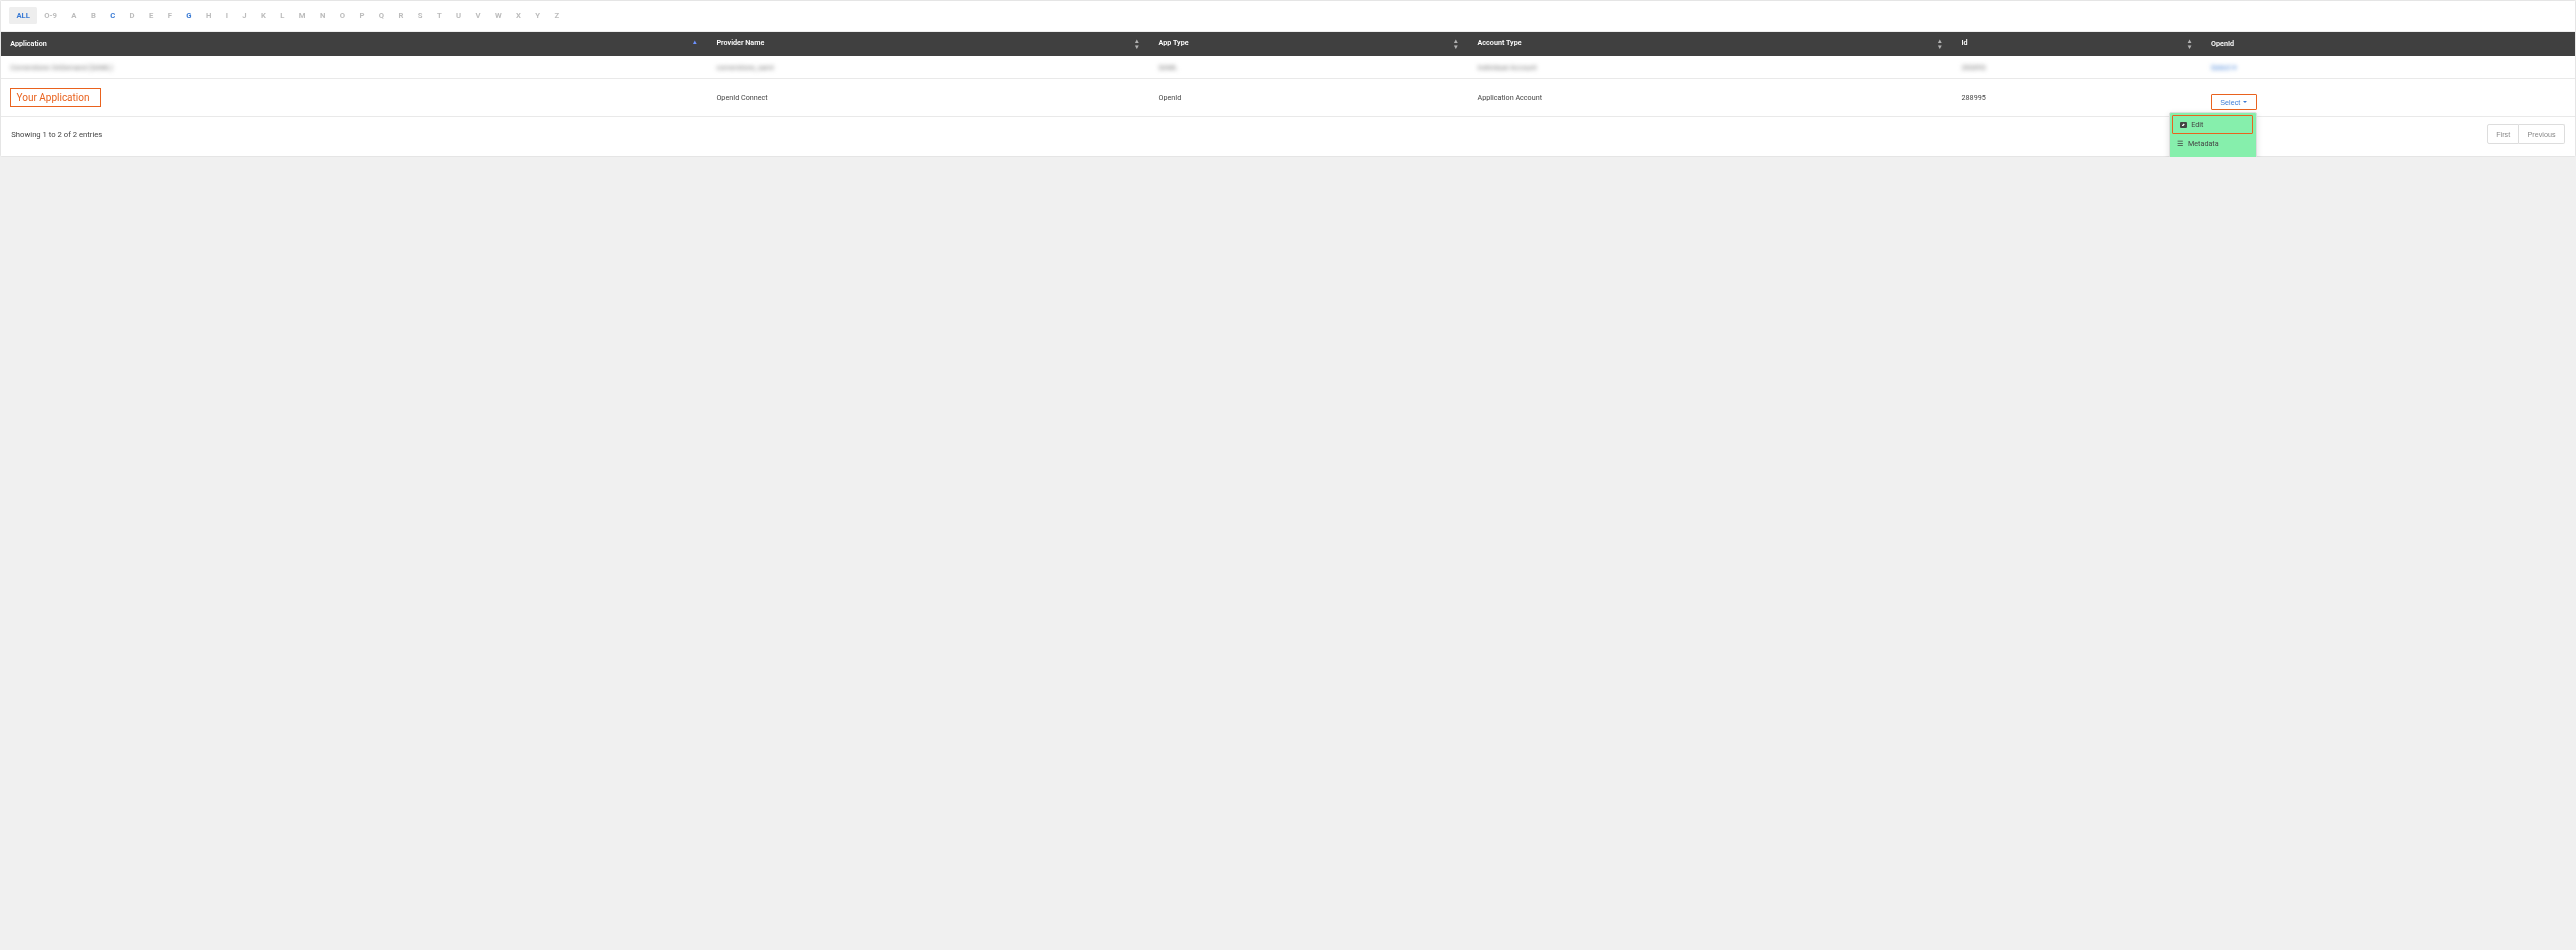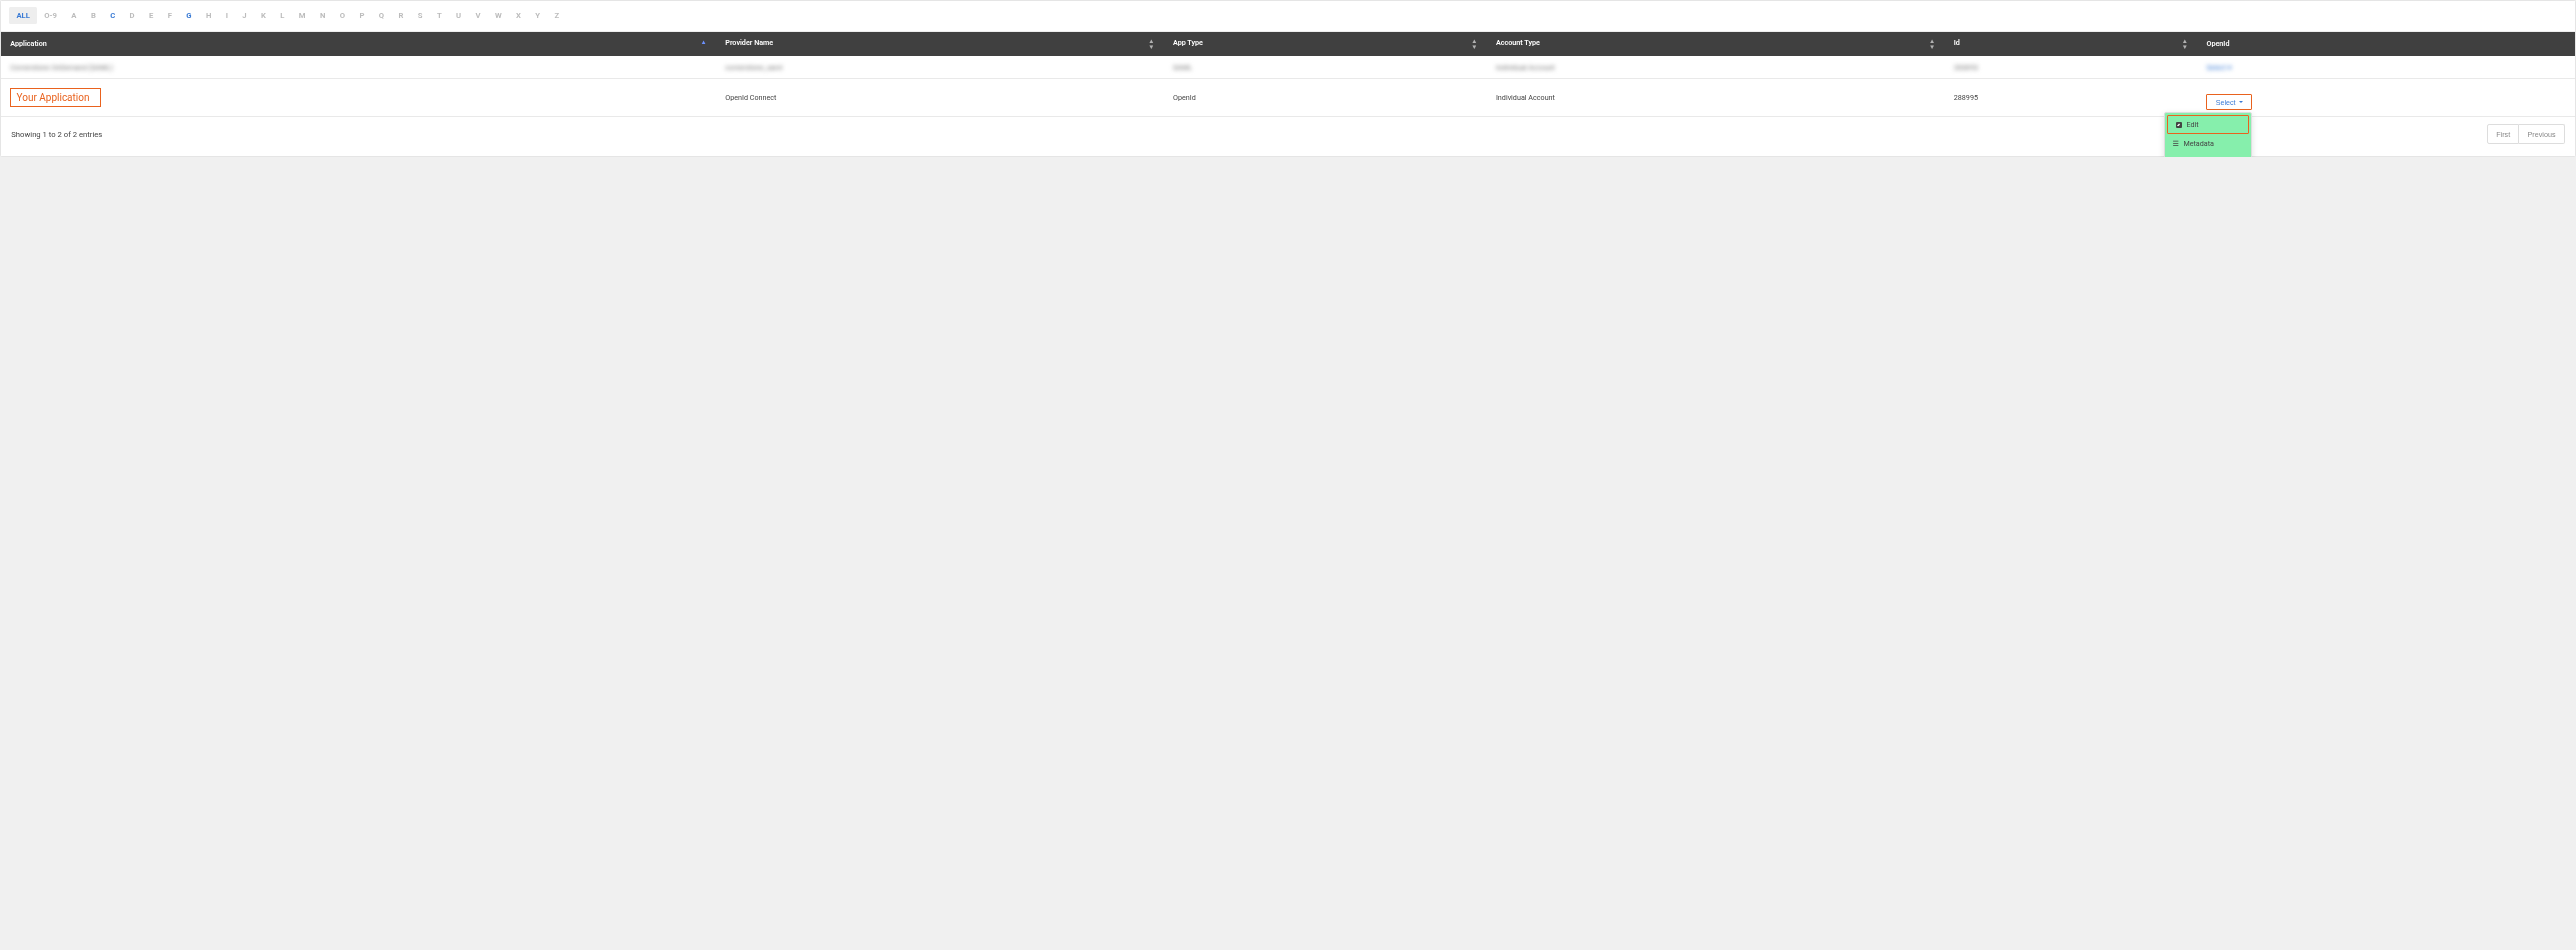--- a/index.html
+++ b/index.html
@@ -262,21 +262,21 @@
             <td class="blur">cornerstone_saml</td>
             <td class="blur">SAML</td>
             <td class="blur">Individual Account</td>
             <td class="blur">283893</td>
             <td><span class="blur-link">Select ▾</span></td>
           </tr>
           <tr>
             <td><span class="app-link-highlight">Your Application</span></td>
             <td class="">OpenId Connect</td>
             <td class="">OpenId</td>
-            <td class="">Individual Account</td>
+            <td class="">Application Account</td>
             <td class="">288995</td>
             <td><div class="select-btn-wrap"><button class="select-btn">
                   <span>Select</span>
                   <span class="caret-down"></span>
                 </button><div class="dropdown-menu">
                   <div class="dropdown-item edit">
                     <span class="mi">
                       <span class="sq-pencil"></span>
                     </span>
                     <span>Edit</span>

